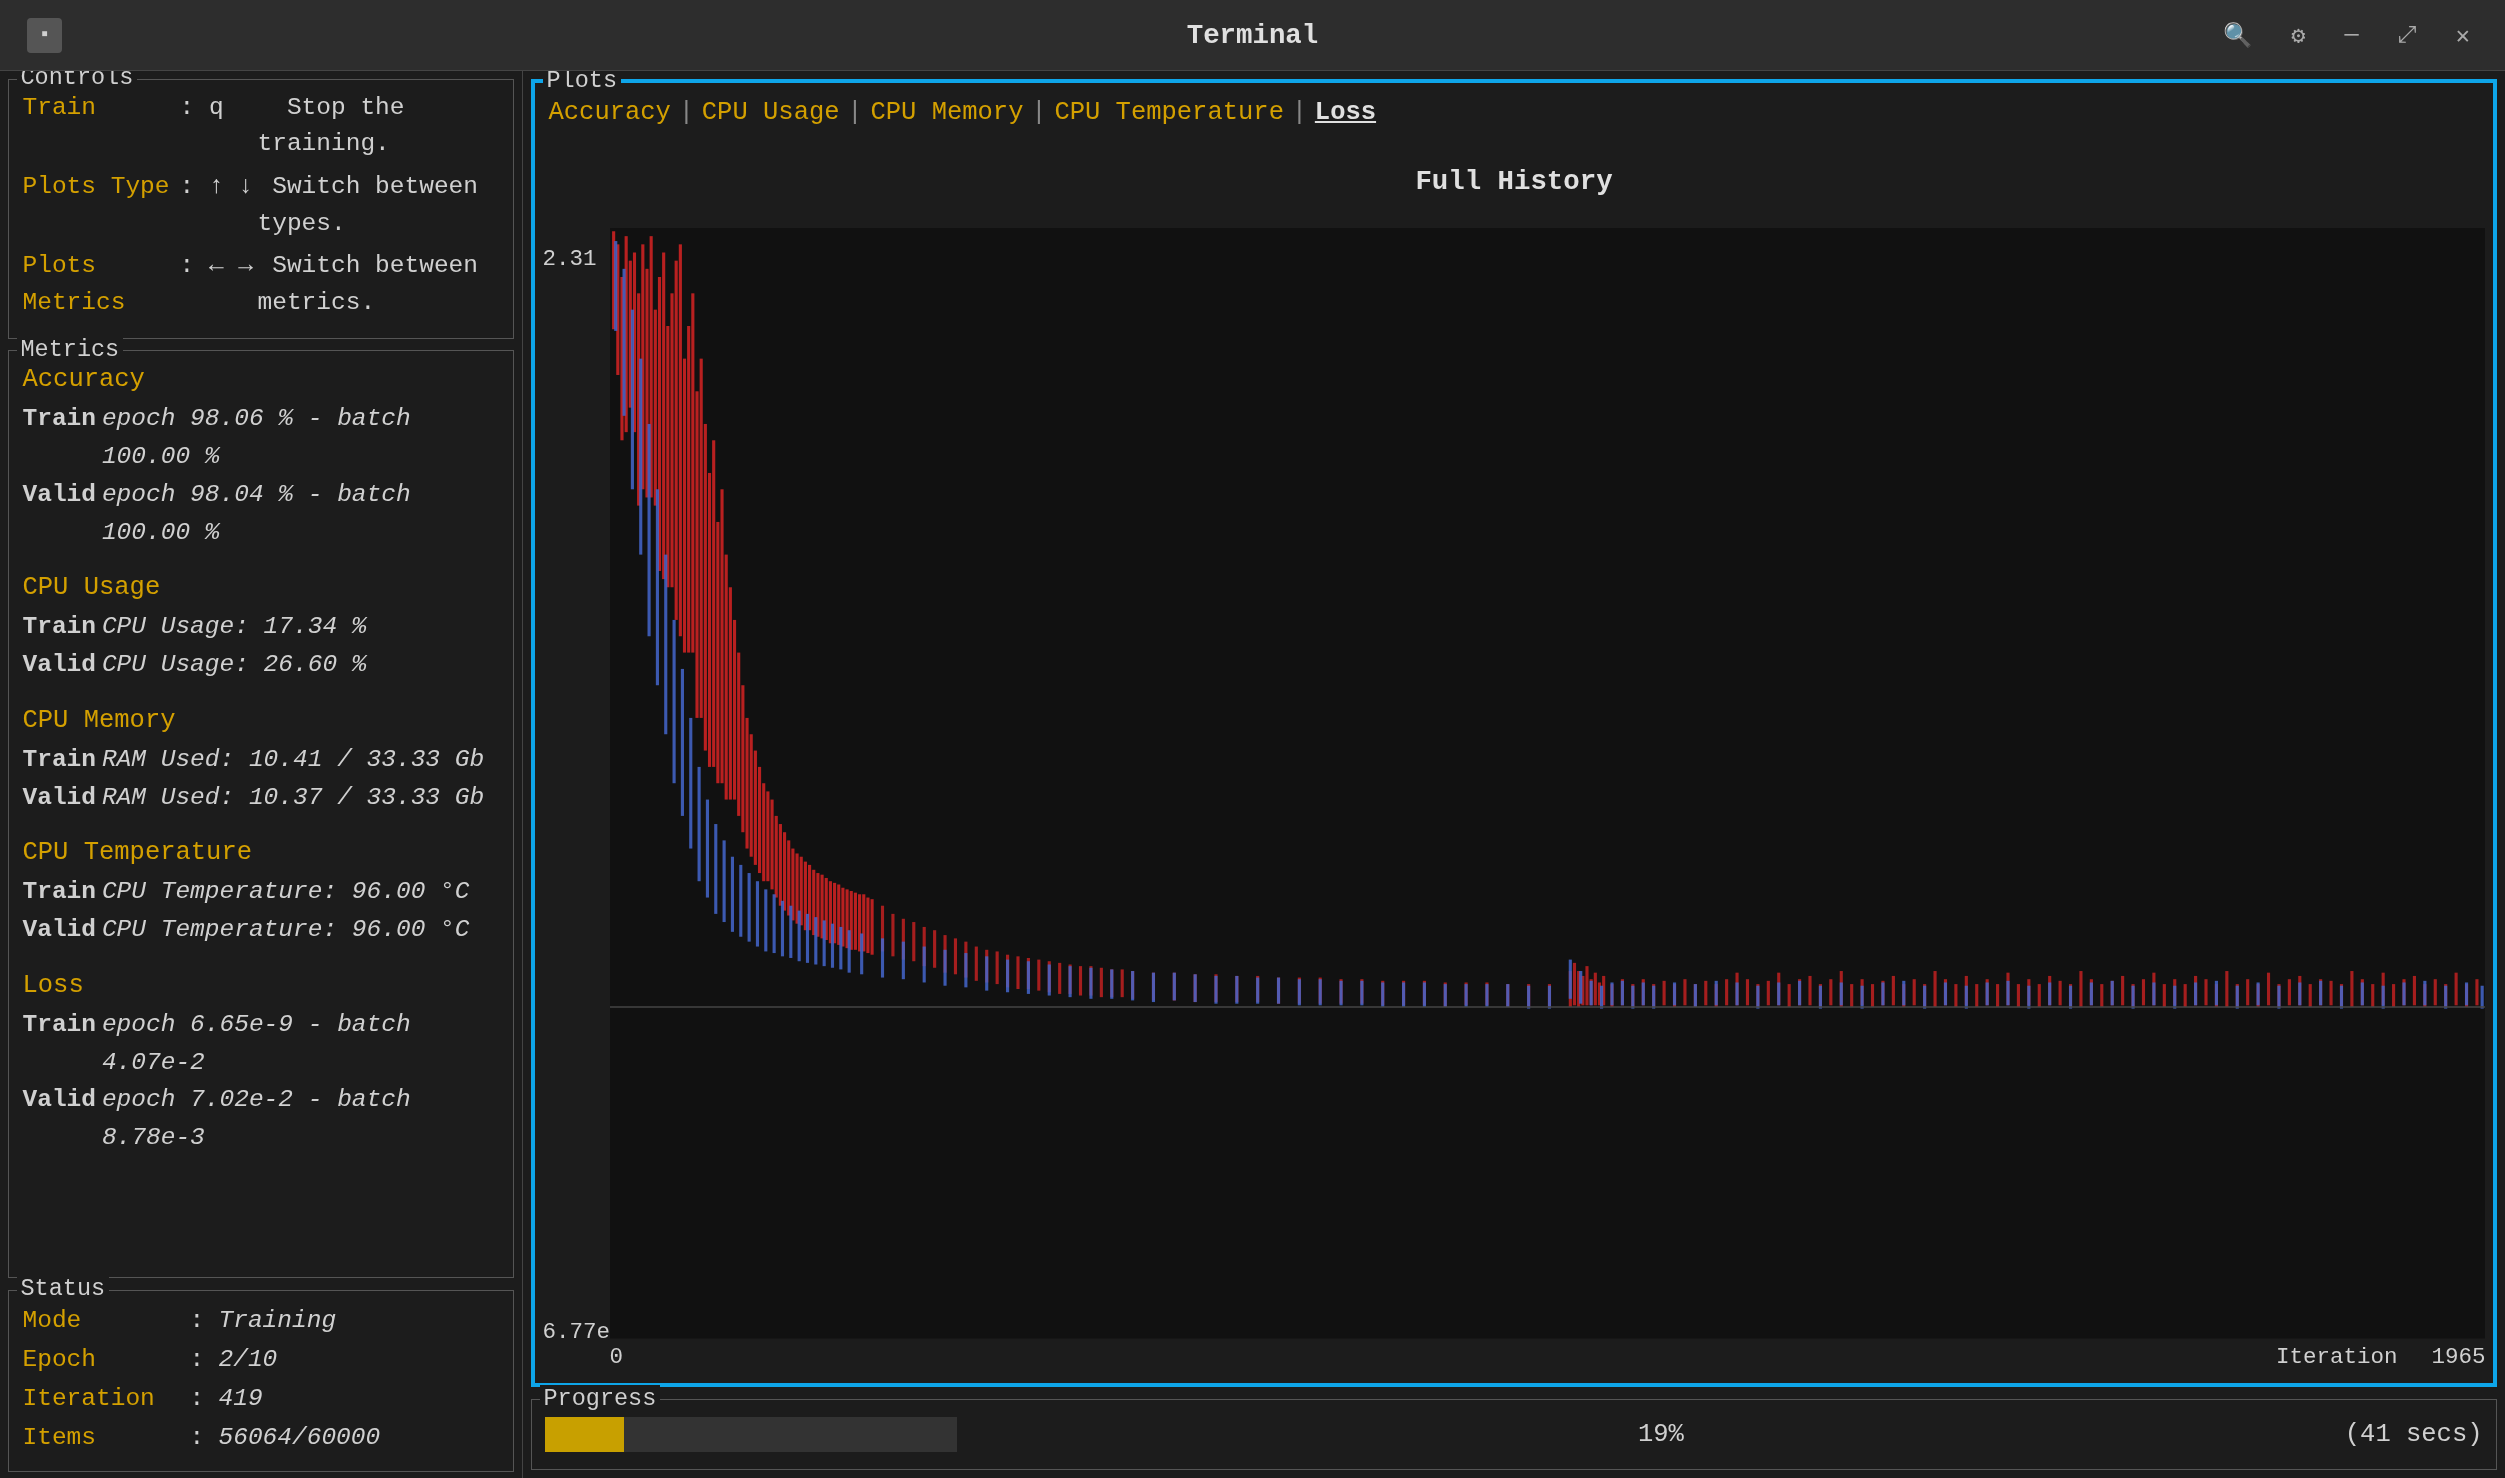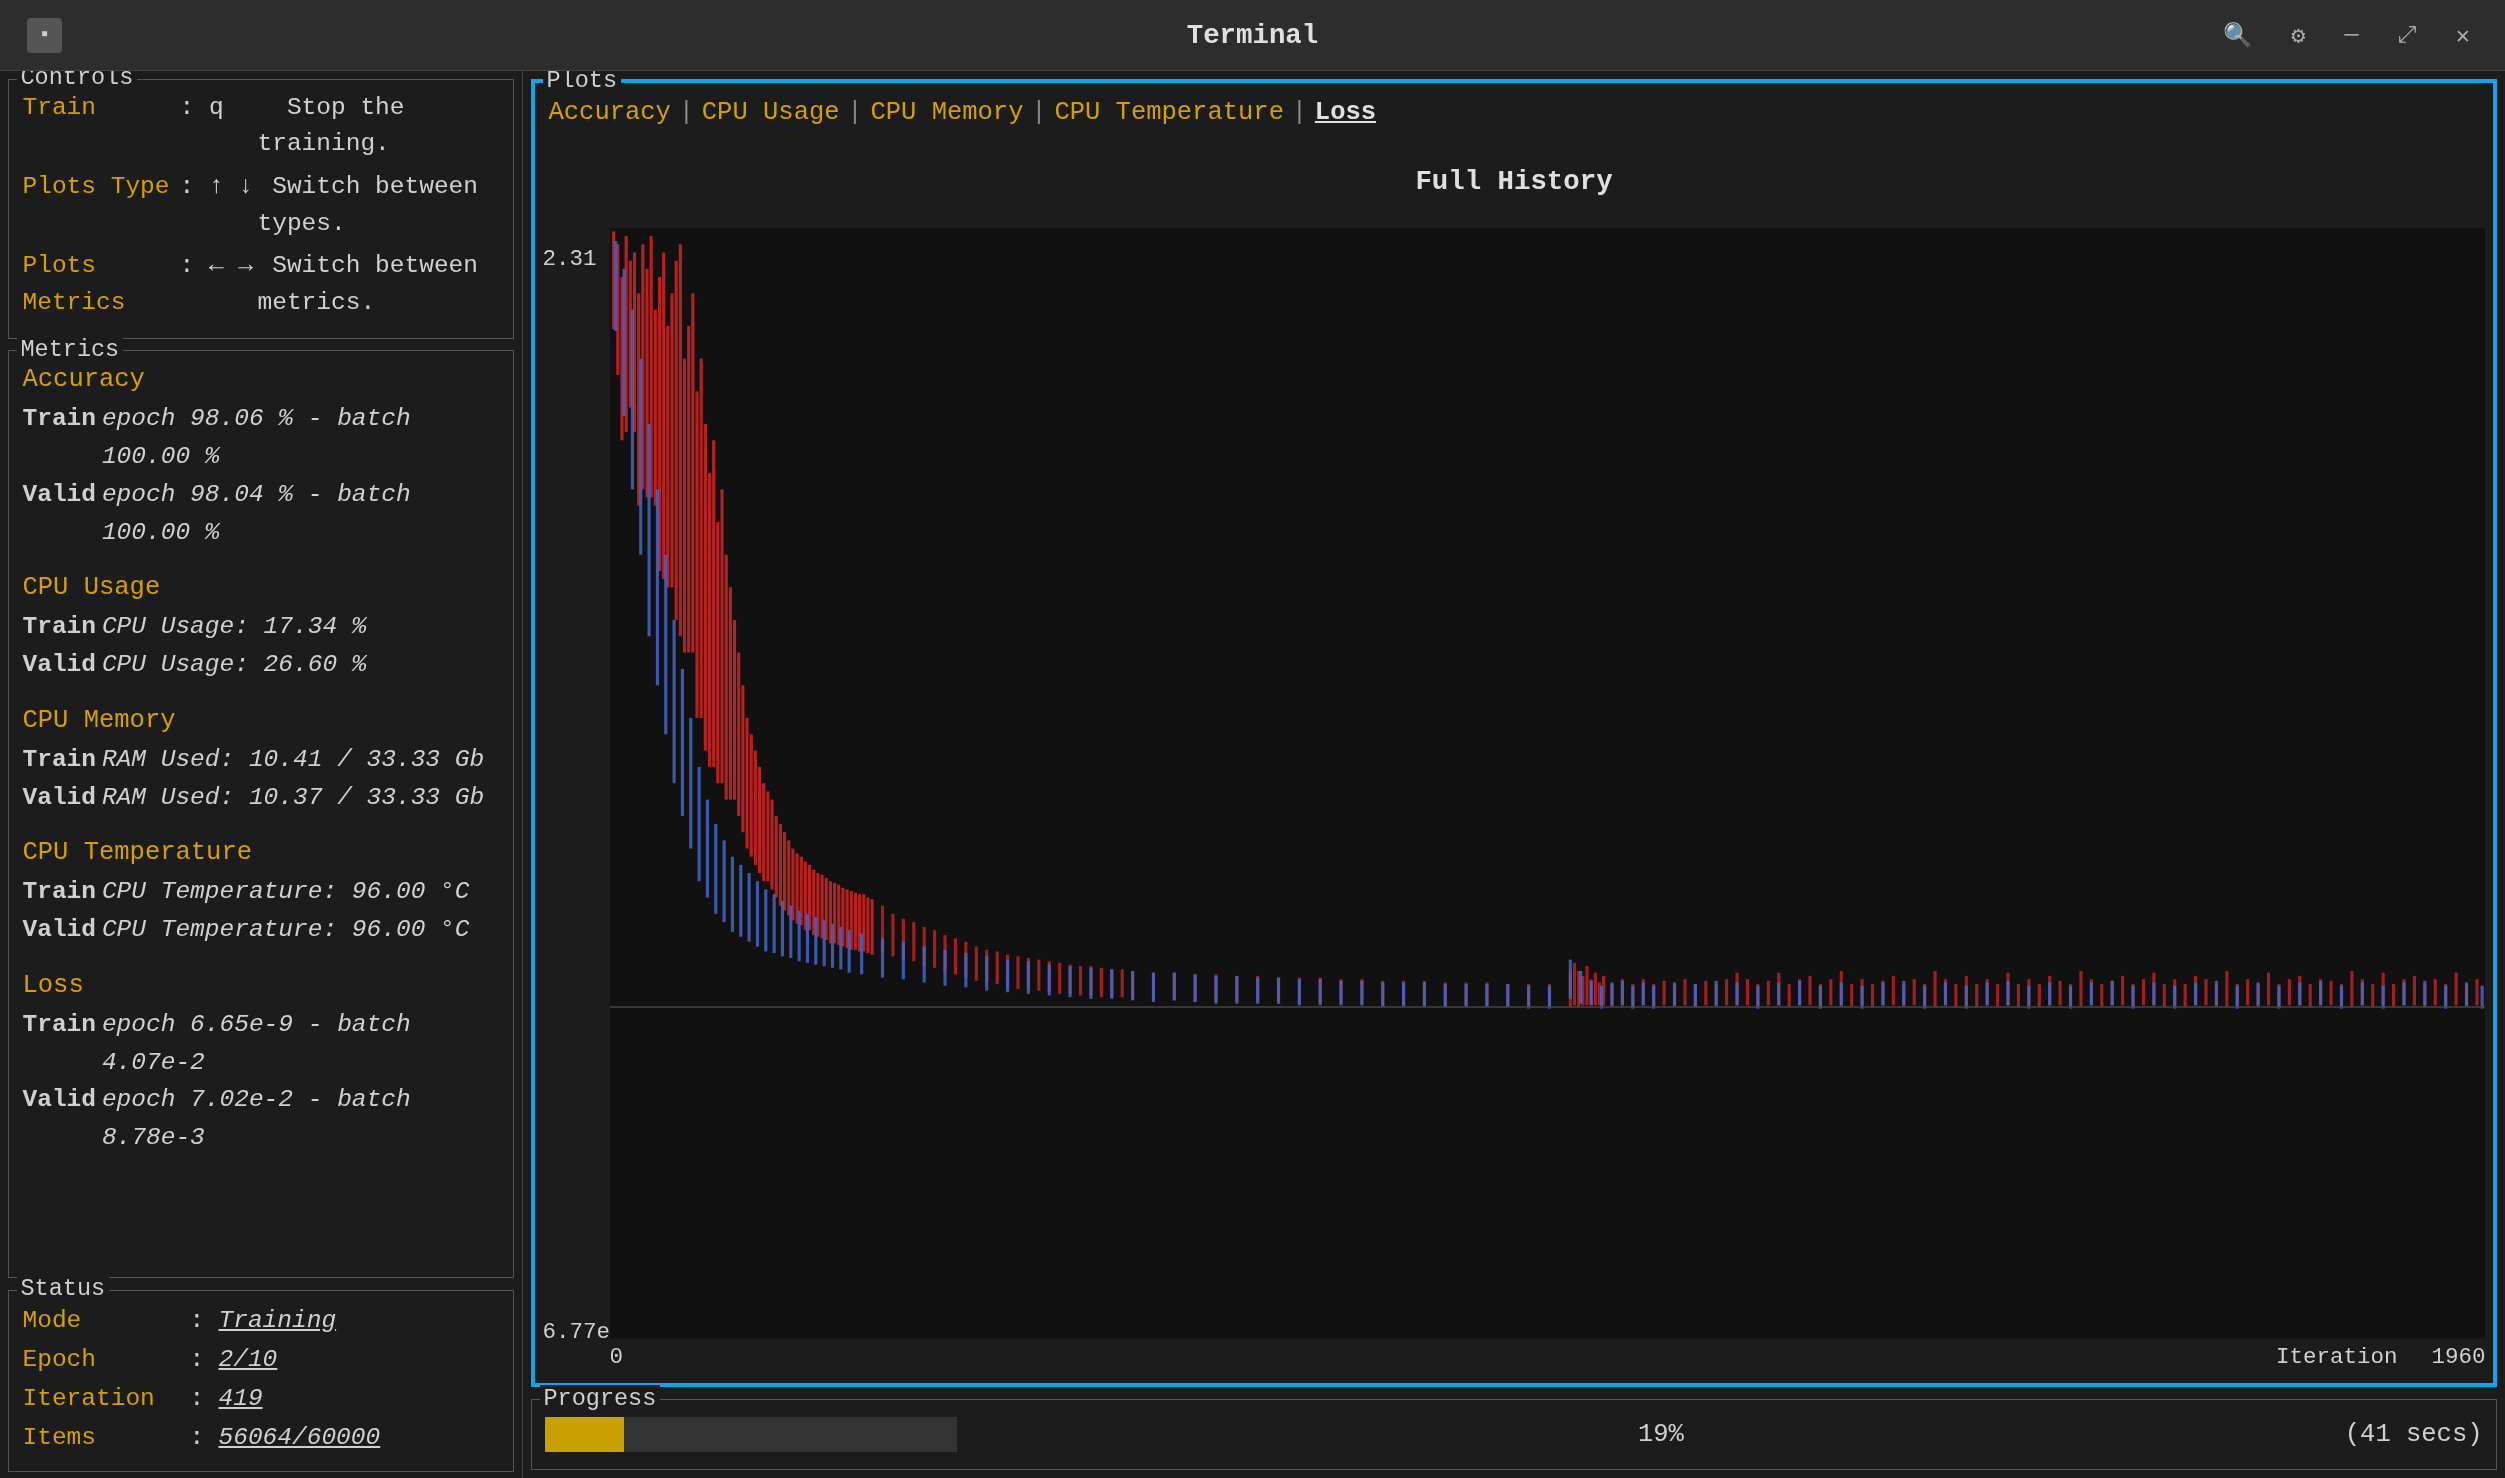--- a/index.html
+++ b/index.html
@@ -170,21 +170,20 @@
       flex-shrink: 0;
     }
     .status-colon {
       color: #d0d0d0;
       width: 29px;
       flex-shrink: 0;
     }
     .status-val {
       font-style: italic;
       color: #d0d0d0;
-      text-decoration: underline;
     }
 
     
     .right-panel {
       flex: 1;
       display: flex;
       flex-direction: column;
       overflow: hidden;
     }
 
@@ -497,21 +496,21 @@
 
         <div class="plot-title">Full History</div>
 
         <div class="plot-area">
 
           <span class="y-axis-max">2.31</span>
           <span class="y-axis-min">6.77e-3</span>
 
           <span class="x-axis-min">0</span>
           <span class="x-axis-label">Iteration</span>
-          <span class="x-axis-max">1960</span>
+          <span class="x-axis-max">1965</span>
 
           <div class="plot-legend">
             <span class="legend-train">Train</span>
             <span class="legend-valid">Valid</span>
           </div>
 
           <div class="chart-canvas">
             <svg width="100%" height="100%" viewBox="0 0 1800 680" preserveAspectRatio="none">
 
               <rect width="1800" height="680" fill="#111"></rect>

